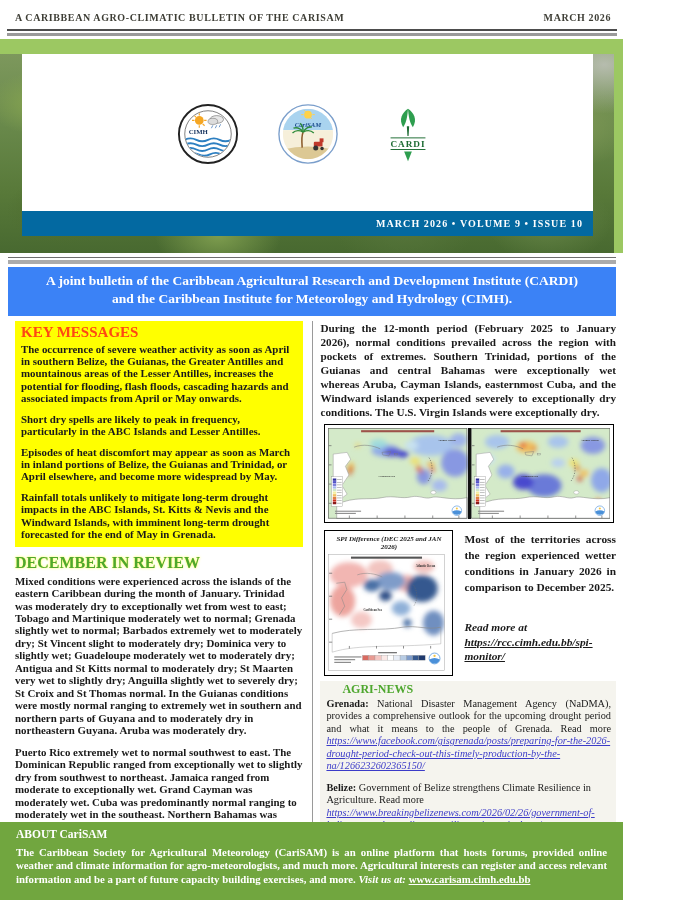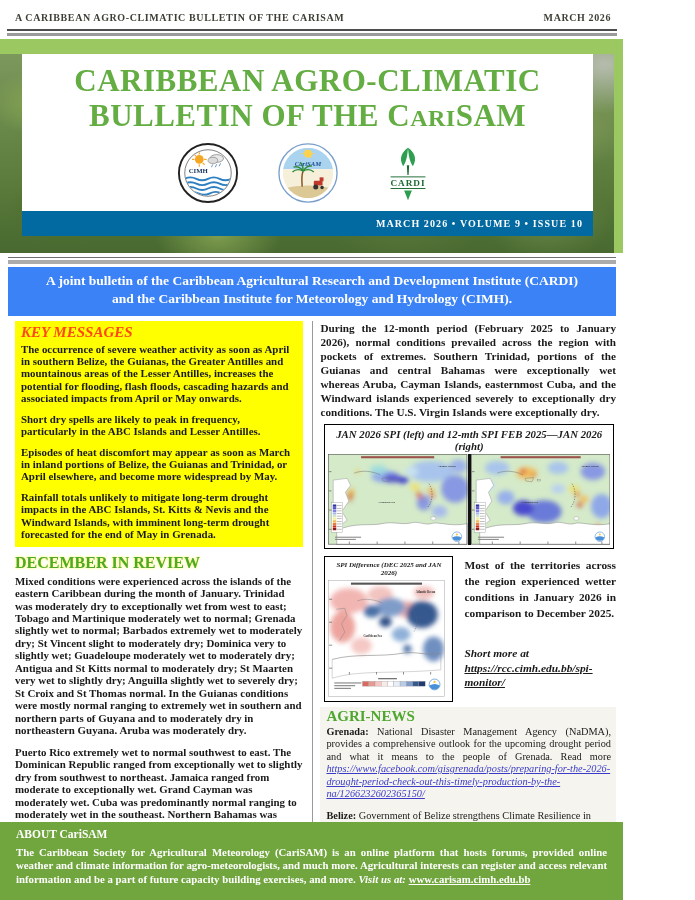--- a/index.html
+++ b/index.html
@@ -33,41 +33,41 @@
             display:flex;align-items:center;justify-content:flex-end;padding-right:10px;}
   
   .grayrule{margin:4px 7px 0 8px;height:2px;border-top:1px solid #6e6e6e;border-bottom:4px solid #ababab;}
   .banner{margin:3px 7px 0 8px;background:#3b82f6;color:#fff;font-weight:bold;font-size:13.5px;
           text-align:center;padding:5px 26px 8px;line-height:1.32;}
   
   .columns{display:flex;padding:5px 7px 0 15px;align-items:stretch;}
   .col-left{width:334px;padding-right:9px;border-right:1px solid #9a9a9a;box-sizing:border-box;}
   .col-right{width:339px;padding-left:7px;box-sizing:border-box;}
   .keybox{background:#ffff00;padding:2px 6px 4px 6px;}
-  .keyhead{color:#ff4713;font-size:15px;font-weight:bold;margin:1px 0 2px;font-style:italic;}
+  .keyhead{color:#ff4713;font-size:15px;font-weight:bold;margin:1px 0 2px;}
   .keybox p{font-weight:bold;font-size:10.9px;line-height:1.14;margin:0 0 8px;}
   .keybox p:last-child{margin-bottom:2px;}
   .dechead{color:#4ea72e;font-size:16px;font-weight:bold;margin:7px 0 3px;
            text-shadow:0 0 3px #ffff5c,0 0 1px #ffff5c;}
   .decp{font-weight:bold;font-size:10.9px;line-height:1.145;margin:0 0 9px;}
   .introp{font-weight:bold;font-size:11.2px;line-height:1.26;text-align:justify;margin:0 0 5px;}
   .fig1{border:1px solid #000;margin:0 2px 7px 4px;padding:3px 3px 3px;}
   .fig1-title{font-style:italic;font-weight:bold;font-size:10.8px;text-align:center;margin:0 0 2px;}
   .fig1-maps{display:flex;gap:3px;background:#111;padding:0;}
   .fig1-maps svg{width:50%;height:auto;display:block;background:#fff;}
   .fig2row{display:flex;margin:2px 0 5px 4px;gap:11px;}
   .fig2{border:1px solid #000;width:129px;box-sizing:border-box;padding:3px 3px 4px;}
   .fig2-title{font-style:italic;font-weight:bold;font-size:7px;text-align:center;margin:1px 0 3px;}
   .fig2 svg{width:117px;height:117px;display:block;}
   .fig2side{flex:1;padding-top:1px;}
   .fig2side .note{font-weight:bold;font-size:11.4px;line-height:1.42;text-align:justify;margin:0 0 24px;}
   .readmore{font-style:italic;font-weight:bold;font-size:11.4px;line-height:1.3;margin:0;color:#1a1a1a;}
   .readmore .url{text-decoration:underline;overflow-wrap:anywhere;color:#1a1a1a;}
   .agrinews{background:#f5f4ee;padding:1px 5px 5px 6px;margin-top:2px;}
-  .agrihead{color:#4ea72e;font-size:15px;font-weight:bold;margin:0 0 1px;}
+  .agrihead{color:#4ea72e;font-size:12px;font-weight:bold;margin:0 16px 1px;}
   .agrinews p{font-size:10.3px;line-height:1.21;margin:0 0 9px;text-align:justify;}
   .agrinews p.left{text-align:left;margin-bottom:0;}
   .agrinews .link{color:#3b3bc8;font-style:italic;text-decoration:underline;overflow-wrap:anywhere;cursor:pointer;}
   .agrinews b{font-weight:bold;}
   
   .footer{position:absolute;left:0;right:0;bottom:0;background:#71a63f;color:#fff;
           padding:4px 16px 20px;box-sizing:border-box;height:78px;}
   .footer h3{font-size:11.5px;margin:2px 0 6px;font-weight:bold;}
   .footer p{font-size:10.8px;font-weight:bold;line-height:1.24;margin:0;text-align:justify;}
   .footer .visit{font-style:italic;}
@@ -83,24 +83,20 @@
     <span>A CARIBBEAN AGRO-CLIMATIC BULLETIN OF THE CARISAM</span>
     <span>MARCH 2026</span>
   </div>
   <div class="toprule"></div>
 
   <div class="masthead">
     <div class="photo"></div>
     <div class="mast-topstrip"></div>
     <div class="mast-rightstrip"></div>
     <div class="mast-box">
-      <div class="mast-title">
-        <div>CARIBBEAN AGRO-CLIMATIC</div>
-        <div><span>BULLETIN OF THE C</span><span class="sc">ARI</span><span>SAM</span></div>
-      </div>
       <div class="logos">
 
         <svg viewBox="0 0 64 64">
           <circle cx="32" cy="32" r="30" fill="#fff" stroke="#222" stroke-width="2"></circle>
           <circle cx="32" cy="32" r="24" fill="#fff" stroke="#444" stroke-width="0.7"></circle>
           <clipPath id="cimhclip">
               <circle cx="32" cy="32" r="23.5"></circle>
             </clipPath>
           <g clip-path="url(#cimhclip)">
             <circle cx="23" cy="18" r="4.5" fill="#f5a623"></circle>
@@ -193,21 +189,20 @@
       </div>
       <div class="dechead">DECEMBER IN REVIEW</div>
       <p class="decp">Mixed conditions were experienced across the islands of the eastern Caribbean during the month of January. Trinidad was moderately dry to exceptionally wet from west to east; Tobago and Martinique moderately wet to normal; Grenada slightly wet to normal; Barbados extremely wet to moderately dry; St Vincent slight to moderately dry; Dominica very to slightly wet; Guadeloupe moderately wet to moderately dry; Antigua and St Kitts normal to moderately dry; St Maarten very wet to slightly dry; Anguilla slightly wet to severely dry; St Croix and St Thomas normal. In the Guianas conditions were mostly normal ranging to extremely wet in southern and northern parts of Guyana and to moderately dry in northeastern Guyana. Aruba was moderately dry.</p>
       <p class="decp">Puerto Rico extremely wet to normal southwest to east. The Dominican Republic ranged from exceptionally wet to slightly dry from southwest to northeast. Jamaica ranged from moderate to exceptionally wet. Grand Cayman was moderately wet. Cuba was predominantly normal ranging to moderately wet in the southeast. Northern Bahamas was predominantly normal to moderately wet and Belize exceptionally dry in the southeast ranging to slightly dry in the north.</p>
     </div>
 
     <div class="col-right">
       <p class="introp">During the 12-month period (February 2025 to January 2026), normal conditions prevailed across the region with pockets of extremes. Southern Trinidad, portions of the Guianas and central Bahamas were exceptionally wet whereas Aruba, Cayman Islands, easternmost Cuba, and the Windward islands experienced severely to exceptionally dry conditions. The U.S. Virgin Islands were exceptionally dry.</p>
 
       <div class="fig1">
-        <div class="fig1-title">JAN 2026 SPI (left) and 12-mth SPI FEB 2025—JAN 2026 (right)</div>
         <div class="fig1-maps">
 
           <svg viewBox="0 0 160 104">
             <defs>
                 <filter id="bl1" x="-30%" y="-30%" width="160%" height="160%">
                   <feGaussianBlur stdDeviation="3"></feGaussianBlur>
                 </filter>
               </defs>
             <rect x="0" y="0" width="160" height="104" fill="#d4eac9"></rect>
             <g filter="url(#bl1)">
@@ -429,21 +424,21 @@
             <rect x="20" y="88" width="0.7" height="2.5"></rect>
                 <rect x="46" y="88" width="0.7" height="2.5"></rect>
                 <rect x="72" y="88" width="0.7" height="2.5"></rect>
                 <rect x="98" y="88" width="0.7" height="2.5"></rect>
               </g>
             <rect x="0.3" y="0.3" width="111.4" height="111.4" fill="none" stroke="#aaa" stroke-width="0.5"></rect>
           </svg>
         </div>
         <div class="fig2side">
           <p class="note">Most of the territories across the region experienced wetter conditions in January 2026 in comparison to December 2025.</p>
-          <p class="readmore"><span>Short more at </span><a class="url">https://rcc.cimh.edu.bb/spi-monitor/</a></p>
+          <p class="readmore"><span>Read more at </span><a class="url">https://rcc.cimh.edu.bb/spi-monitor/</a></p>
         </div>
       </div>
 
       <div class="agrinews">
         <div class="agrihead">AGRI-NEWS</div>
         <p><b>Grenada:</b><span> National Disaster Management Agency (NaDMA), provides a comprehensive outlook for the upcoming drought period and what it means to the people of Grenada. Read more </span><a class="link">https://www.facebook.com/gisgrenada/posts/preparing-for-the-2026-drought-period-check-out-this-timely-production-by-the-na/1266232602365150/</a></p>
         <p class="left"><b>Belize:</b><span> Government of Belize strengthens Climate Resilience in Agriculture. Read more </span><a class="link">https://www.breakingbelizenews.com/2026/02/26/government-of-belize-strengthens-climate-resilience-in-agriculture/</a></p>
       </div>
     </div>
   </div>

